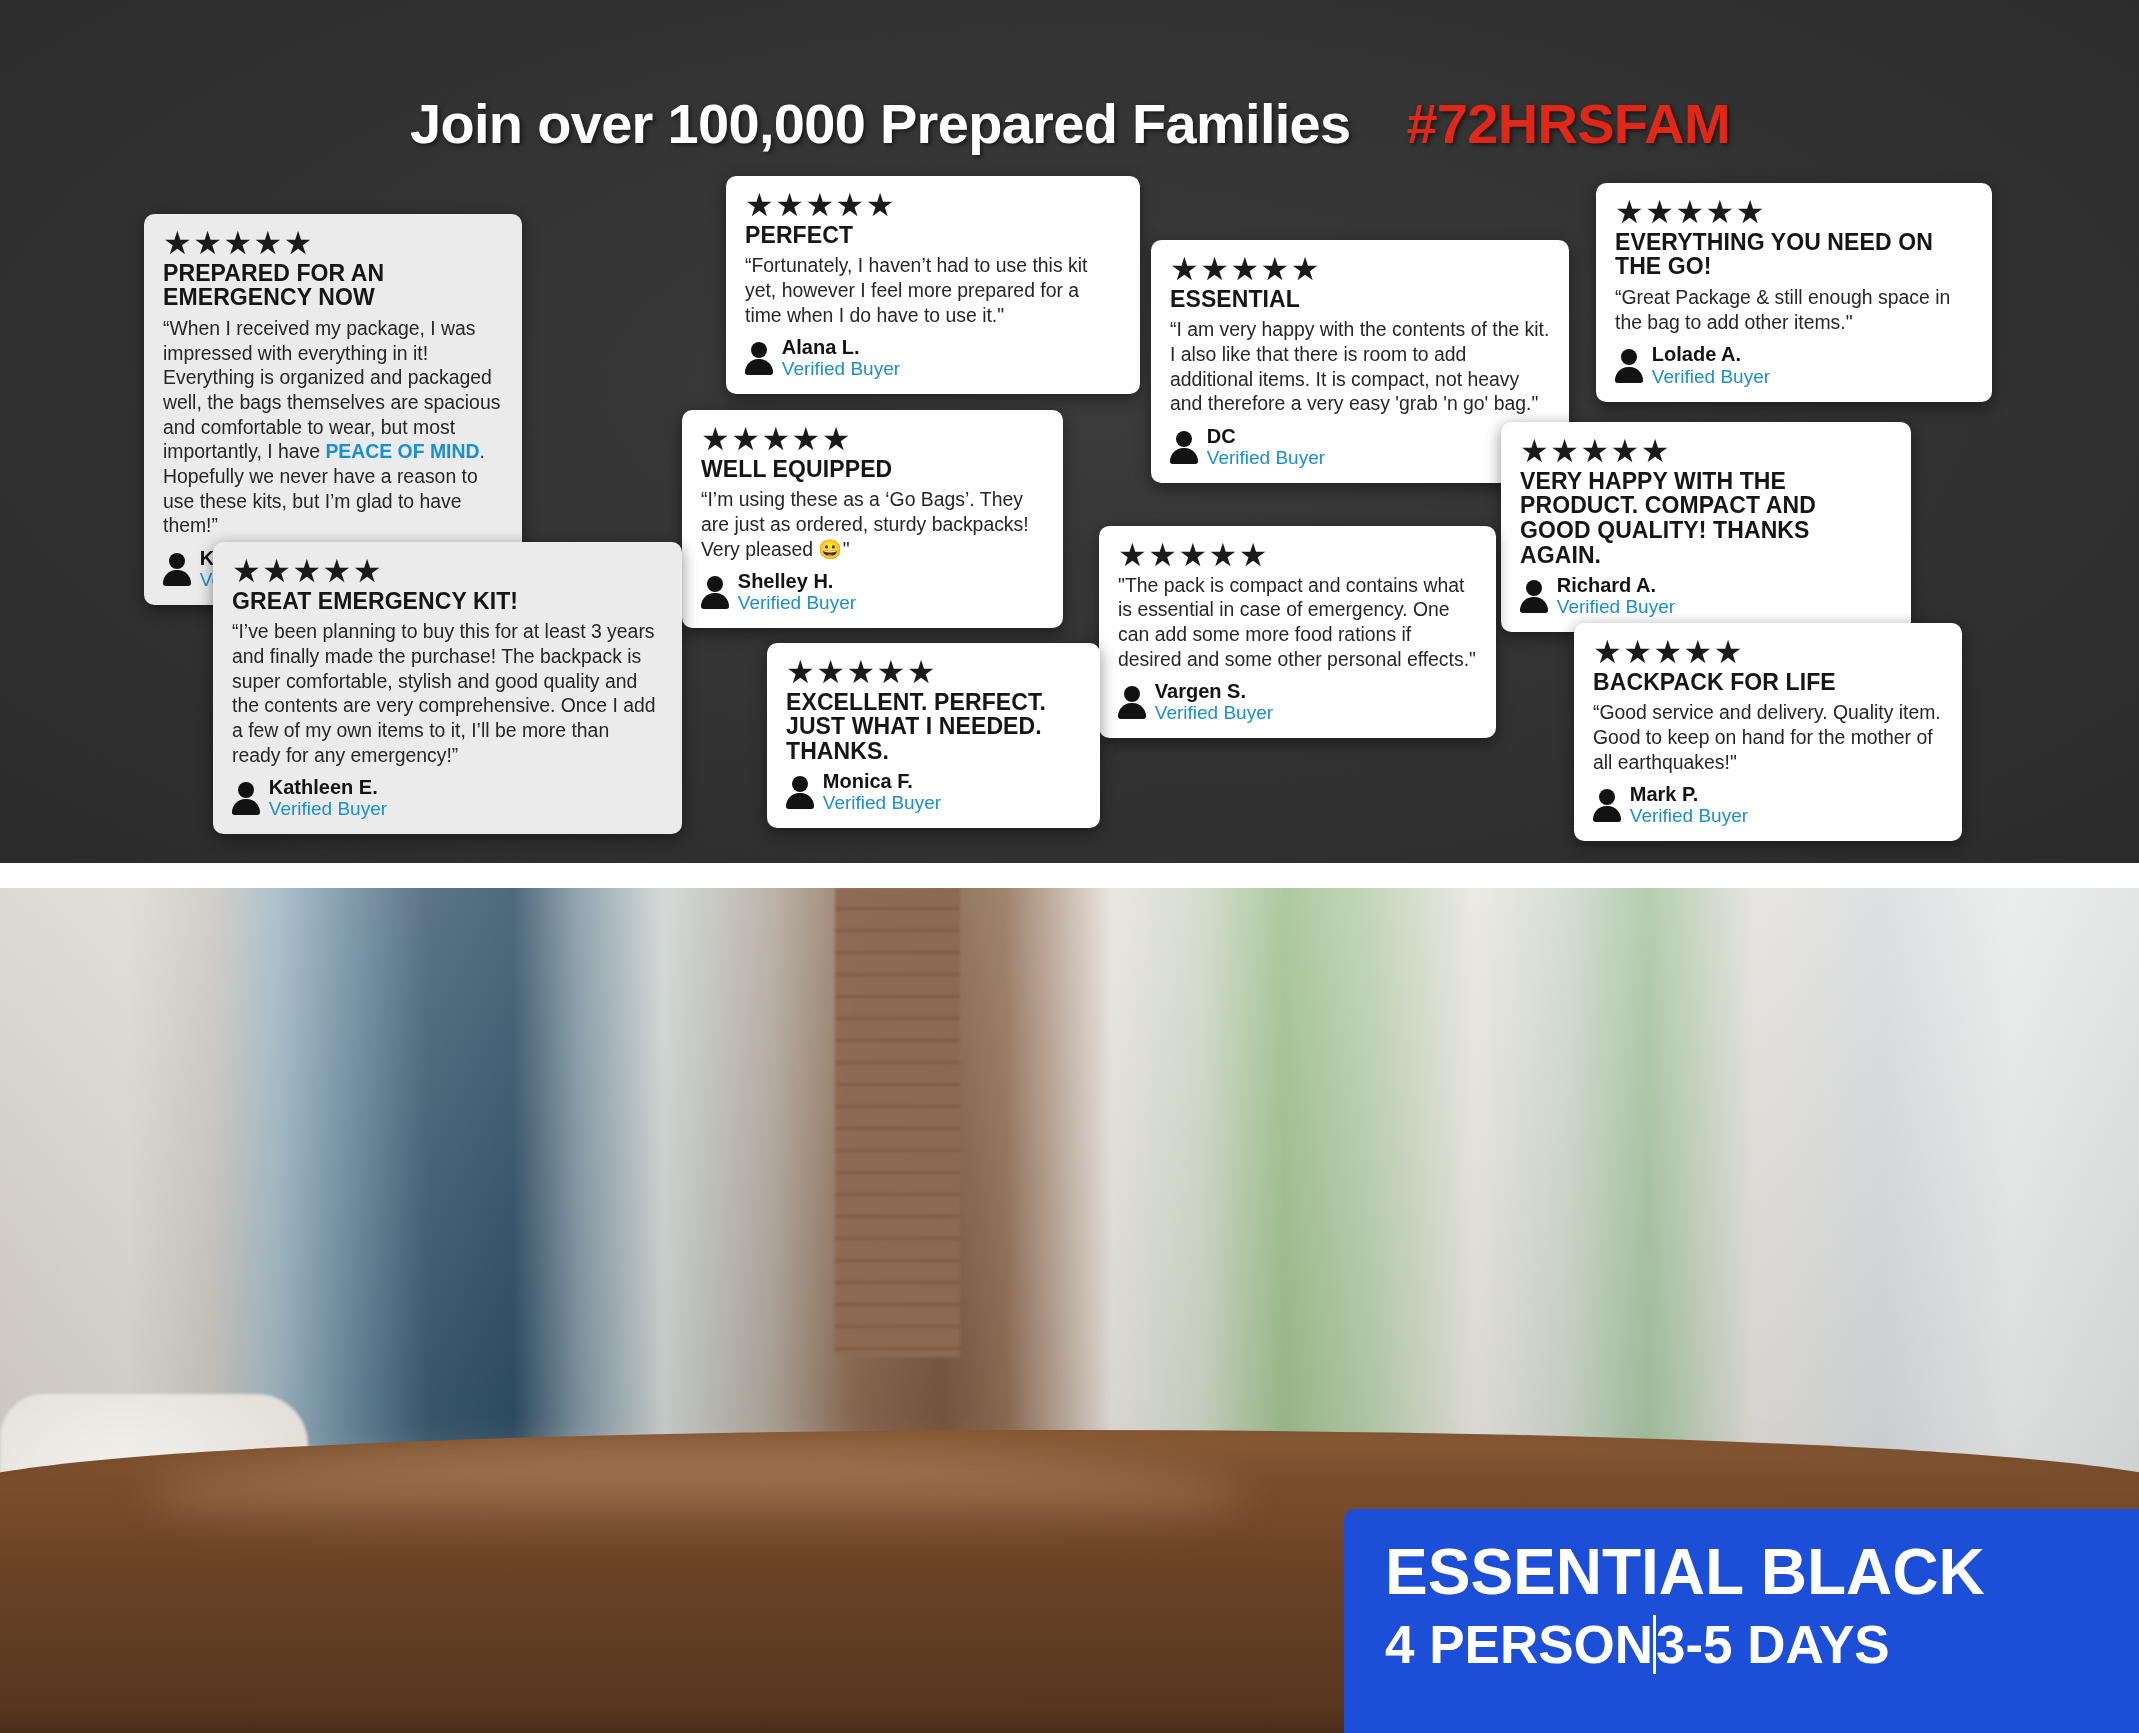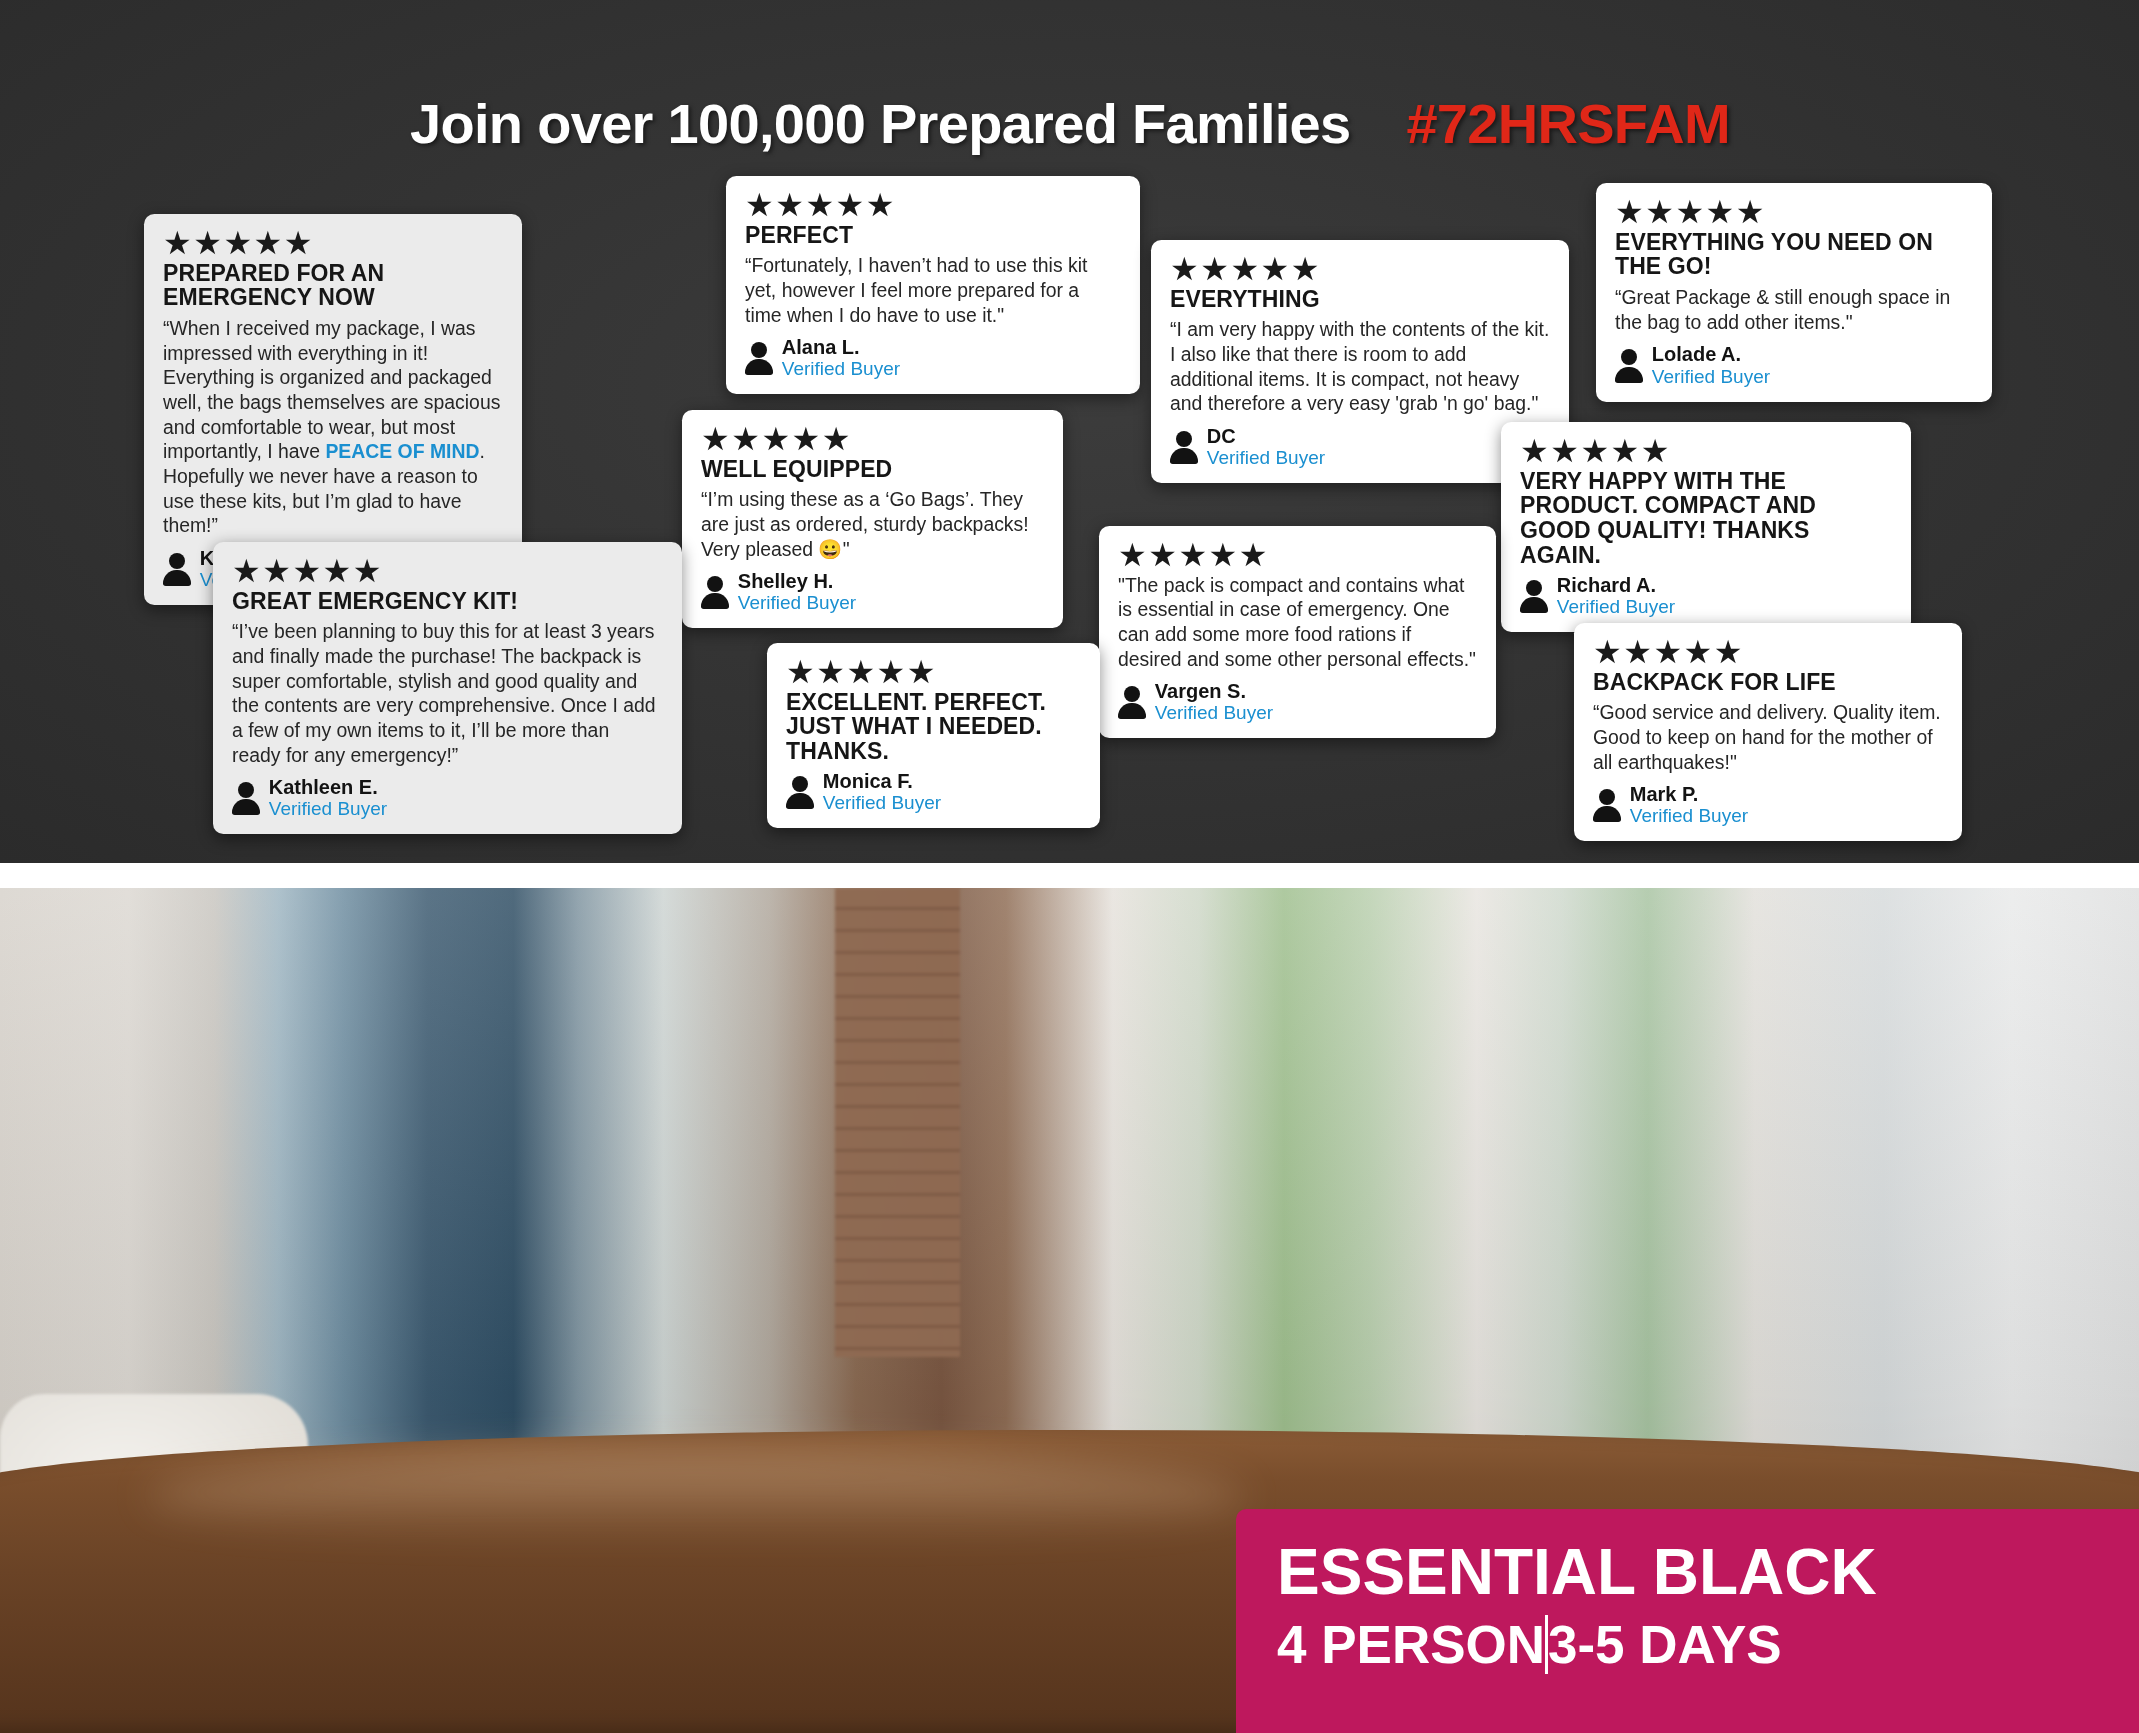--- a/index.html
+++ b/index.html
@@ -131,22 +131,22 @@
     box-shadow:0 -7.3px 20.5px rgba(0,0,0,.25) inset;
   }
   #tablesheen{
     position:absolute;left:147px;top:564px;width:1099px;height:88px;
     background:linear-gradient(to bottom,rgba(255,225,190,.35),rgba(255,255,255,0));
     filter:blur(19px);border-radius:50%;
   }
 
   
   #product-label{
-    position:absolute;right:0px;bottom:0px;width:904px;height:224px;
-    background:#be185d;border-radius:10.3px 0 0 0;
+    position:absolute;right:0px;bottom:0px;width:796px;height:224px;
+    background:#1d4ed8;border-radius:10.3px 0 0 0;
     padding:32px 32px 26px 41px;box-sizing:border-box;color:#ffffff;
   }
   #product-name{
     font-size:64px;font-weight:bold;line-height:.98;letter-spacing:0px;
     font-family:"Liberation Sans Narrow","Liberation Sans",sans-serif;white-space:nowrap;
   }
   #product-sub{
     display:flex;align-items:center;margin-top:11.7px;
     font-size:53px;font-weight:bold;line-height:1;
     font-family:"Liberation Sans Narrow","Liberation Sans",sans-serif;white-space:nowrap;
@@ -183,21 +183,21 @@
       <span class="avatar"></span>
       <span>
         <div class="rname">Alana L.</div>
         <div class="rverified">Verified Buyer</div>
       </span>
     </div>
   </div>
 
   <div class="card" id="card-2">
     <div class="stars">★★★★★</div>
-    <div class="card-title">EVERYTHING</div>
+    <div class="card-title">ESSENTIAL</div>
     <div class="card-body">“I am very happy with the contents of the kit. I also like that there is room to add additional items. It is compact, not heavy and therefore a very easy 'grab 'n go' bag."</div>
     <div class="reviewer">
       <span class="avatar"></span>
       <span>
         <div class="rname">DC</div>
         <div class="rverified">Verified Buyer</div>
       </span>
     </div>
   </div>
 

